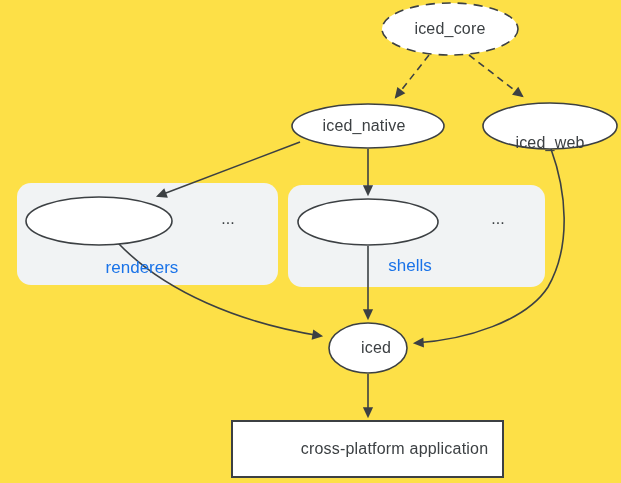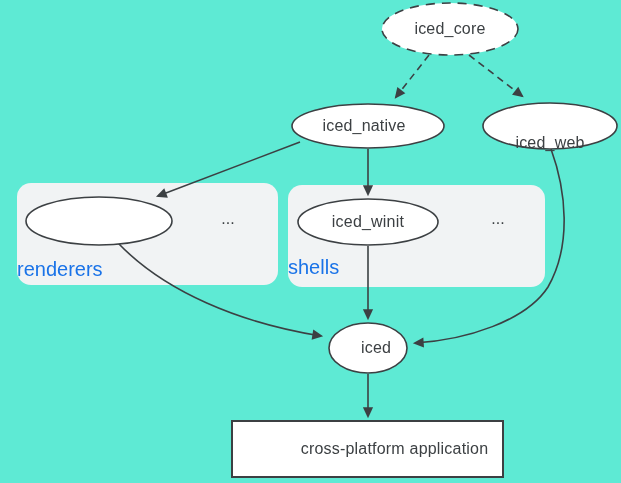--- a/index.html
+++ b/index.html
@@ -4,21 +4,21 @@
 <style>
   * { margin: 0; padding: 0; box-sizing: border-box; }
   body {
     font-family: "Liberation Sans", sans-serif;
     background: #ffffff;
   }
   .canvas {
     position: relative;
     width: 621px;
     height: 483px;
-    background: #5eead4;
+    background: #fde047;
     overflow: hidden;
   }
   .group-box {
     position: absolute;
     background: #f1f3f4;
     border-radius: 14px;
     z-index: 1;
   }
   #group-renderers { left: 17px;  top: 183px; width: 261px; height: 102px; }
   #group-shells    { left: 288px; top: 185px; width: 257px; height: 102px; }
@@ -35,22 +35,22 @@
     justify-content: center;
     color: #3c4043;
     font-size: 16px;
     letter-spacing: 0.2px;
     white-space: nowrap;
   }
   .group-label {
     position: absolute;
     z-index: 3;
     color: #1a73e8;
-    font-size: 20px;
-    text-align: left;
+    font-size: 17px;
+    text-align: center;
     white-space: nowrap;
   }
   .ellipsis-label {
     position: absolute;
     z-index: 3;
     color: #3c4043;
     font-size: 16px;
     text-align: center;
   }
   #label-iced_core   { left: 382px; top: 3px;   width: 136px; height: 52px; }
@@ -94,21 +94,20 @@
     <ellipse cx="550" cy="126" rx="67" ry="23" fill="#ffffff" stroke="#3c4043" stroke-width="1.6"></ellipse>
     <ellipse cx="99" cy="221" rx="73" ry="24" fill="#ffffff" stroke="#3c4043" stroke-width="1.6"></ellipse>
     <ellipse cx="368" cy="222" rx="70" ry="23" fill="#ffffff" stroke="#3c4043" stroke-width="1.6"></ellipse>
     <ellipse cx="368" cy="348" rx="39" ry="25" fill="#ffffff" stroke="#3c4043" stroke-width="1.6"></ellipse>
     <rect x="232" y="421" width="271" height="56" fill="#ffffff" stroke="#3c4043" stroke-width="2"></rect>
   </svg>
 
   <div class="label" id="label-iced_core">iced_core</div>
   <div class="label" id="label-iced_native">iced_native</div>
   <div class="label" id="label-iced_web">iced_web</div>
-  <div class="label" id="label-iced_winit">iced_winit</div>
   <div class="label" id="label-iced">iced</div>
   <div class="label" id="label-application">cross-platform application</div>
 
   <div class="ellipsis-label" id="ellipsis-renderers">...</div>
   <div class="ellipsis-label" id="ellipsis-shells">...</div>
 
   <div class="group-label" id="label-renderers">renderers</div>
   <div class="group-label" id="label-shells">shells</div>
 
 </div>

